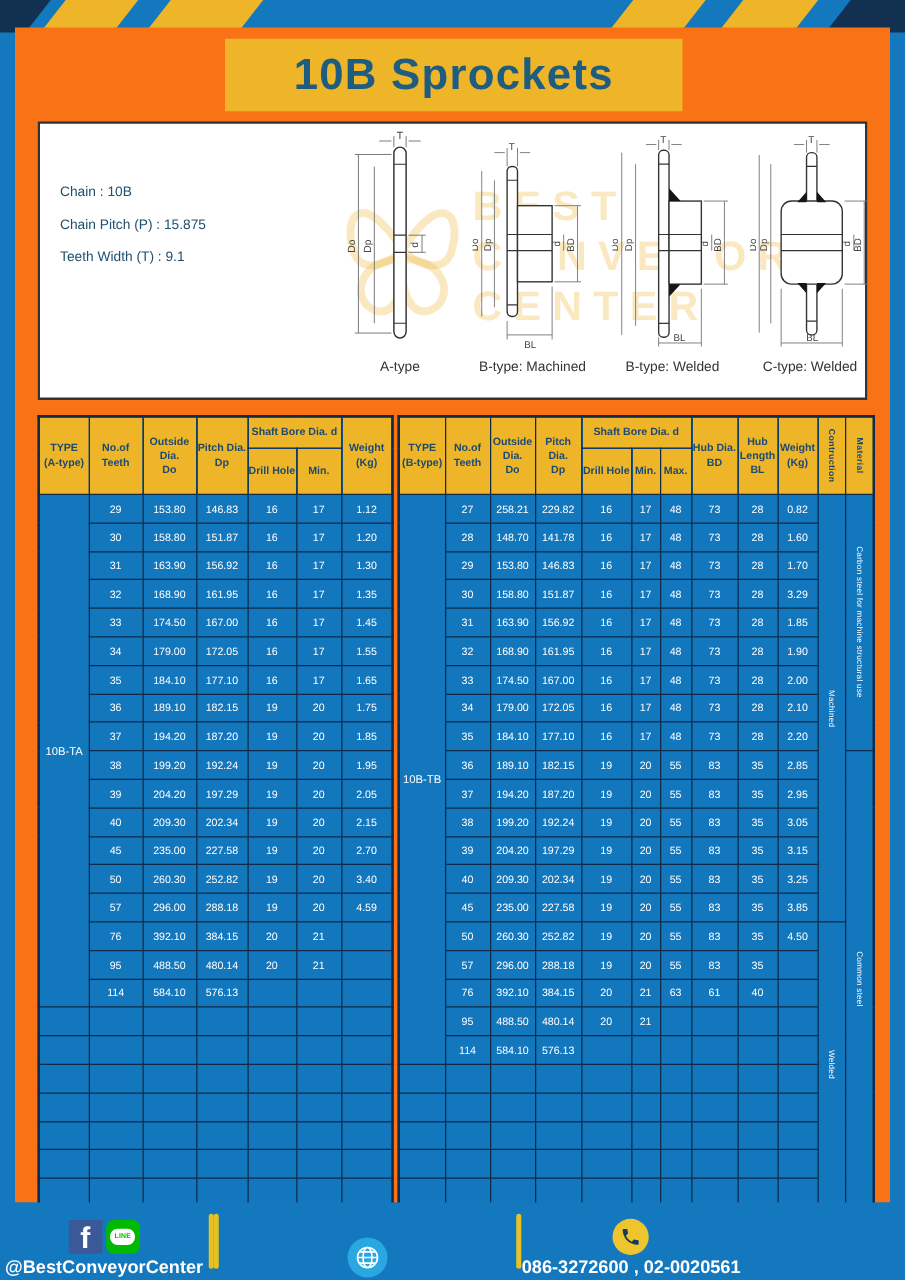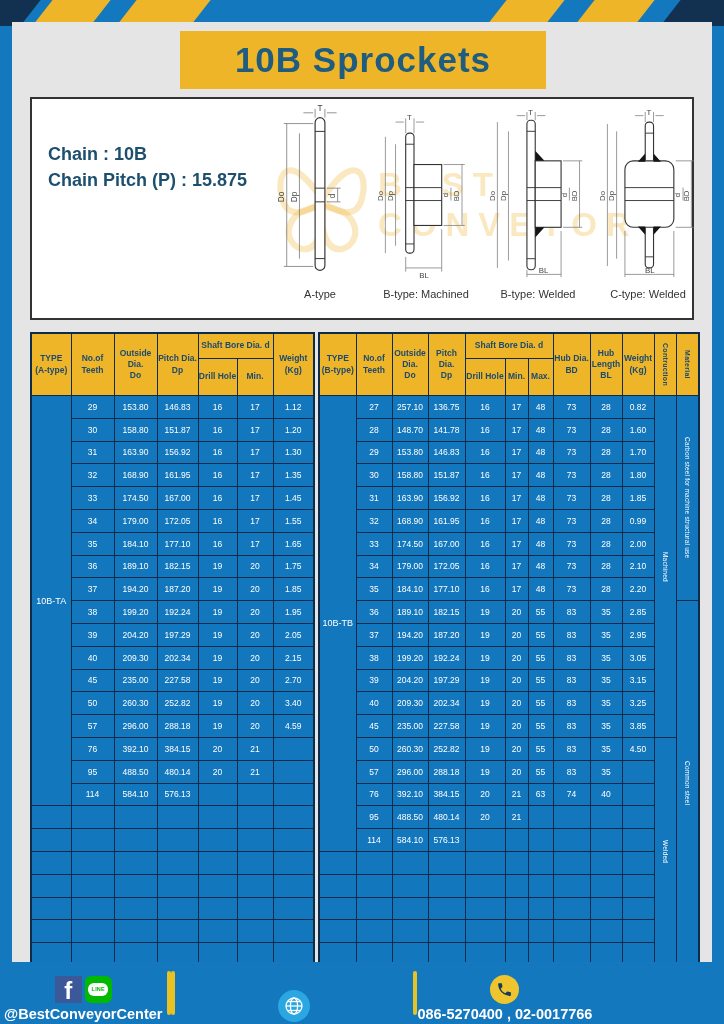--- a/index.html
+++ b/index.html
@@ -10,29 +10,29 @@
   
   .top-band{position:absolute;left:0;top:0;width:724px;height:22px;background:#1478be;}
   .stripe{position:absolute;top:-4px;height:30px;transform:skewX(-38deg);}
   .s-dl{left:-26px;width:58px;background:#123150;}
   .s-y1{left:44px;width:58px;background:#efb528;}
   .s-y2{left:128px;width:74px;background:#efb528;}
   .s-y3{left:498px;width:58px;background:#efb528;}
   .s-y4{left:586px;width:60px;background:#efb528;}
   .s-dr{left:672px;width:86px;background:#123150;}
   
-  .content{position:absolute;left:12px;top:22px;width:700px;height:940px;background:#e5e5e5;}
+  .content{position:absolute;left:12px;top:22px;width:700px;height:940px;background:#f97316;}
   .title-banner{position:absolute;left:168px;top:9px;width:366px;height:58px;background:#efb528;
     display:flex;align-items:center;justify-content:center;}
   .title{font-size:35px;font-weight:bold;color:#1e5c80;letter-spacing:1px;}
   
   .spec-panel{position:absolute;left:18px;top:75px;width:664px;height:223px;background:#fff;
     border:2px solid #333;box-sizing:border-box;}
   .spec-lines{position:absolute;left:16px;top:42px;z-index:2;}
-  .spec-line{font-size:18px;font-weight:bold;color:#1d4f6e;line-height:26px;white-space:nowrap;}
+  .spec-line{font-size:11px;font-weight:normal;color:#1d4f6e;line-height:26px;white-space:nowrap;}
   .watermark{position:absolute;left:238px;top:42px;display:flex;align-items:center;gap:4px;z-index:0;pointer-events:none;}
   .wm-text{display:flex;flex-direction:column;}
   .wm-text span{font-size:33px;font-weight:bold;letter-spacing:9px;line-height:40px;color:rgba(240,184,61,0.32);}
   .diagram{position:absolute;top:5px;width:96px;height:212px;z-index:1;}
   .dg-a{left:240px;}.dg-bm{left:346px;}.dg-bw{left:458px;}.dg-cw{left:568px;}
   .diagram svg{width:96px;height:182px;display:block;margin:0 auto;}
   .caption{font-size:11px;color:#333;text-align:center;margin-top:2px;white-space:nowrap;}
   .dg-part{fill:#fff;stroke:#333;stroke-width:1.2;}
   .dg-dim{stroke:#777;stroke-width:0.8;}
   .dg-txt{font-size:8.5px;fill:#444;}
@@ -94,26 +94,28 @@
         <g fill="none" stroke="rgba(240,184,61,0.32)" stroke-width="6">
           <path d="M50 55 C20 8, 4 28, 12 55 C16 72, 36 70, 50 55"></path>
           <path d="M50 62 C14 62, 10 96, 30 102 C46 106, 52 82, 50 62"></path>
           <path d="M50 55 C80 8, 96 28, 88 55 C84 72, 64 70, 50 55"></path>
           <path d="M50 62 C86 62, 90 96, 70 102 C54 106, 48 82, 50 62"></path>
         </g>
       </svg>
       <div class="wm-text">
         <span>BEST</span>
         <span>CONVEYOR</span>
+        <span>CENTER</span>
       </div>
     </div>
 
     <div class="spec-lines">
       <div class="spec-line">Chain  :  10B</div>
       <div class="spec-line">Chain Pitch (P)  :  15.875</div>
+      <div class="spec-line">Teeth Width (T)  :  9.1</div>
     </div>
 
     <div class="diagram dg-a">
       <svg viewBox="0 0 96 186">
         <g class="dg-dim">
           <line x1="43" y1="14" x2="43" y2="5"></line>
             <line x1="53" y1="14" x2="53" y2="5"></line>
           <line x1="31" y1="9" x2="41" y2="9"></line>
             <line x1="55" y1="9" x2="65" y2="9"></line>
           <line x1="14" y1="20" x2="14" y2="166"></line>
@@ -536,22 +538,22 @@
         <tr class="h2">
           <th>Drill Hole</th>
           <th>Min.</th>
           <th>Max.</th>
         </tr>
       </thead>
       <tbody>
           <tr>
             <td rowspan="20" class="type-cell">10B-TB</td>
             <td>27</td>
-            <td>257.10</td>
-            <td>136.75</td>
+            <td>258.21</td>
+            <td>229.82</td>
             <td>16</td>
             <td>17</td>
             <td>48</td>
             <td>73</td>
             <td>28</td>
             <td>0.82</td>
             <td rowspan="15" class="vert-cell">Machined</td>
             <td rowspan="9" class="vert-cell">Carbon steel for  machine structural use</td>
           </tr>
           <tr>
@@ -578,21 +580,21 @@
           </tr>
           <tr>
             <td>30</td>
             <td>158.80</td>
             <td>151.87</td>
             <td>16</td>
             <td>17</td>
             <td>48</td>
             <td>73</td>
             <td>28</td>
-            <td>1.80</td>
+            <td>3.29</td>
           </tr>
           <tr>
             <td>31</td>
             <td>163.90</td>
             <td>156.92</td>
             <td>16</td>
             <td>17</td>
             <td>48</td>
             <td>73</td>
             <td>28</td>
@@ -600,21 +602,21 @@
           </tr>
           <tr>
             <td>32</td>
             <td>168.90</td>
             <td>161.95</td>
             <td>16</td>
             <td>17</td>
             <td>48</td>
             <td>73</td>
             <td>28</td>
-            <td>0.99</td>
+            <td>1.90</td>
           </tr>
           <tr>
             <td>33</td>
             <td>174.50</td>
             <td>167.00</td>
             <td>16</td>
             <td>17</td>
             <td>48</td>
             <td>73</td>
             <td>28</td>
@@ -732,21 +734,21 @@
             <td>35</td>
             <td></td>
           </tr>
           <tr>
             <td>76</td>
             <td>392.10</td>
             <td>384.15</td>
             <td>20</td>
             <td>21</td>
             <td>63</td>
-            <td>74</td>
+            <td>61</td>
             <td>40</td>
             <td></td>
           </tr>
           <tr>
             <td>95</td>
             <td>488.50</td>
             <td>480.14</td>
             <td>20</td>
             <td>21</td>
             <td></td>
@@ -855,15 +857,15 @@
       </svg>
     </div>
   </div>
   <div class="fdiv"></div>
   <div class="fsec fs4">
     <div class="circle-icon phone-bg">
       <svg width="17" height="17" viewBox="0 0 24 24">
         <path fill="#143a5c" d="M6.62 10.79c1.44 2.83 3.76 5.14 6.59 6.59l2.2-2.2c.27-.27.67-.36 1.02-.24 1.12.37 2.33.57 3.57.57.55 0 1 .45 1 1V20c0 .55-.45 1-1 1-9.39 0-17-7.61-17-17 0-.55.45-1 1-1h3.5c.55 0 1 .45 1 1 0 1.25.2 2.45.57 3.57.11.35.03.74-.25 1.02l-2.2 2.2z"></path>
       </svg>
     </div>
-    <div class="flabel">086-5270400 , 02-0017766</div>
+    <div class="flabel">086-3272600 , 02-0020561</div>
   </div>
 </div>
 
 </body></html>

